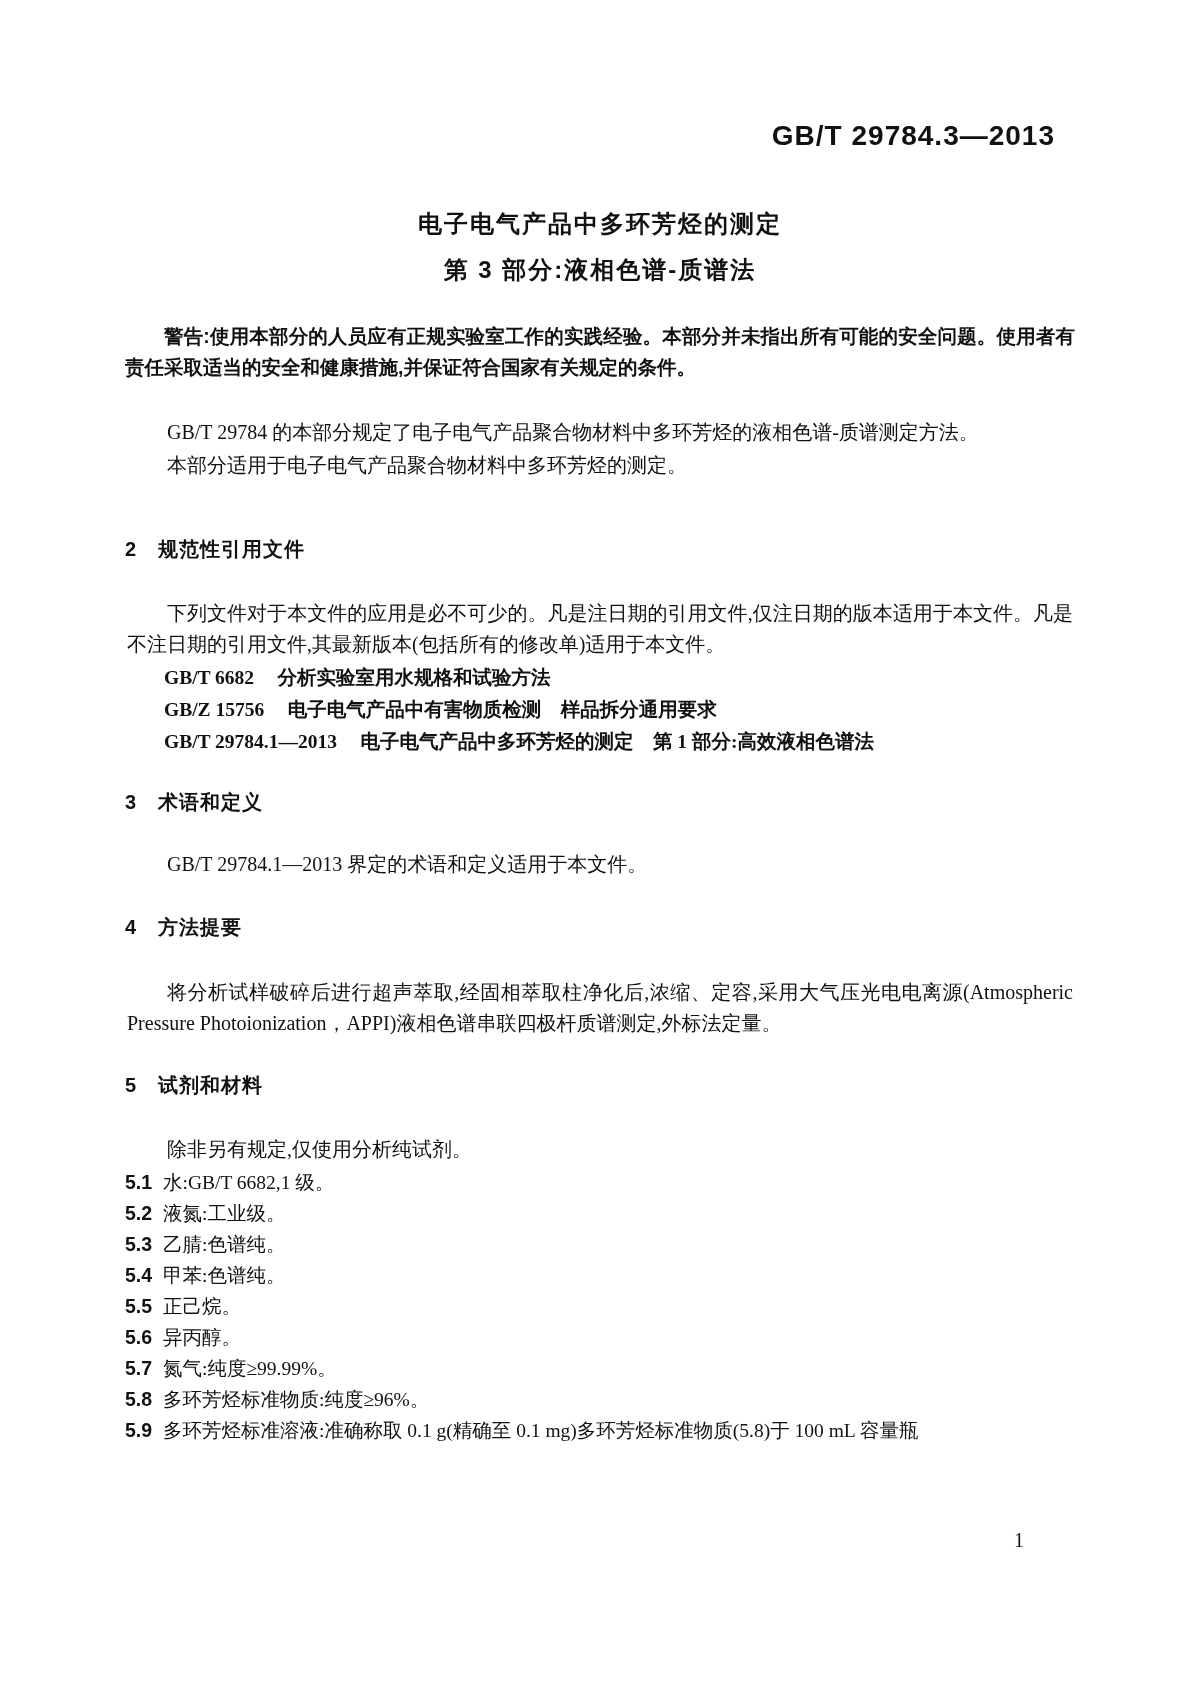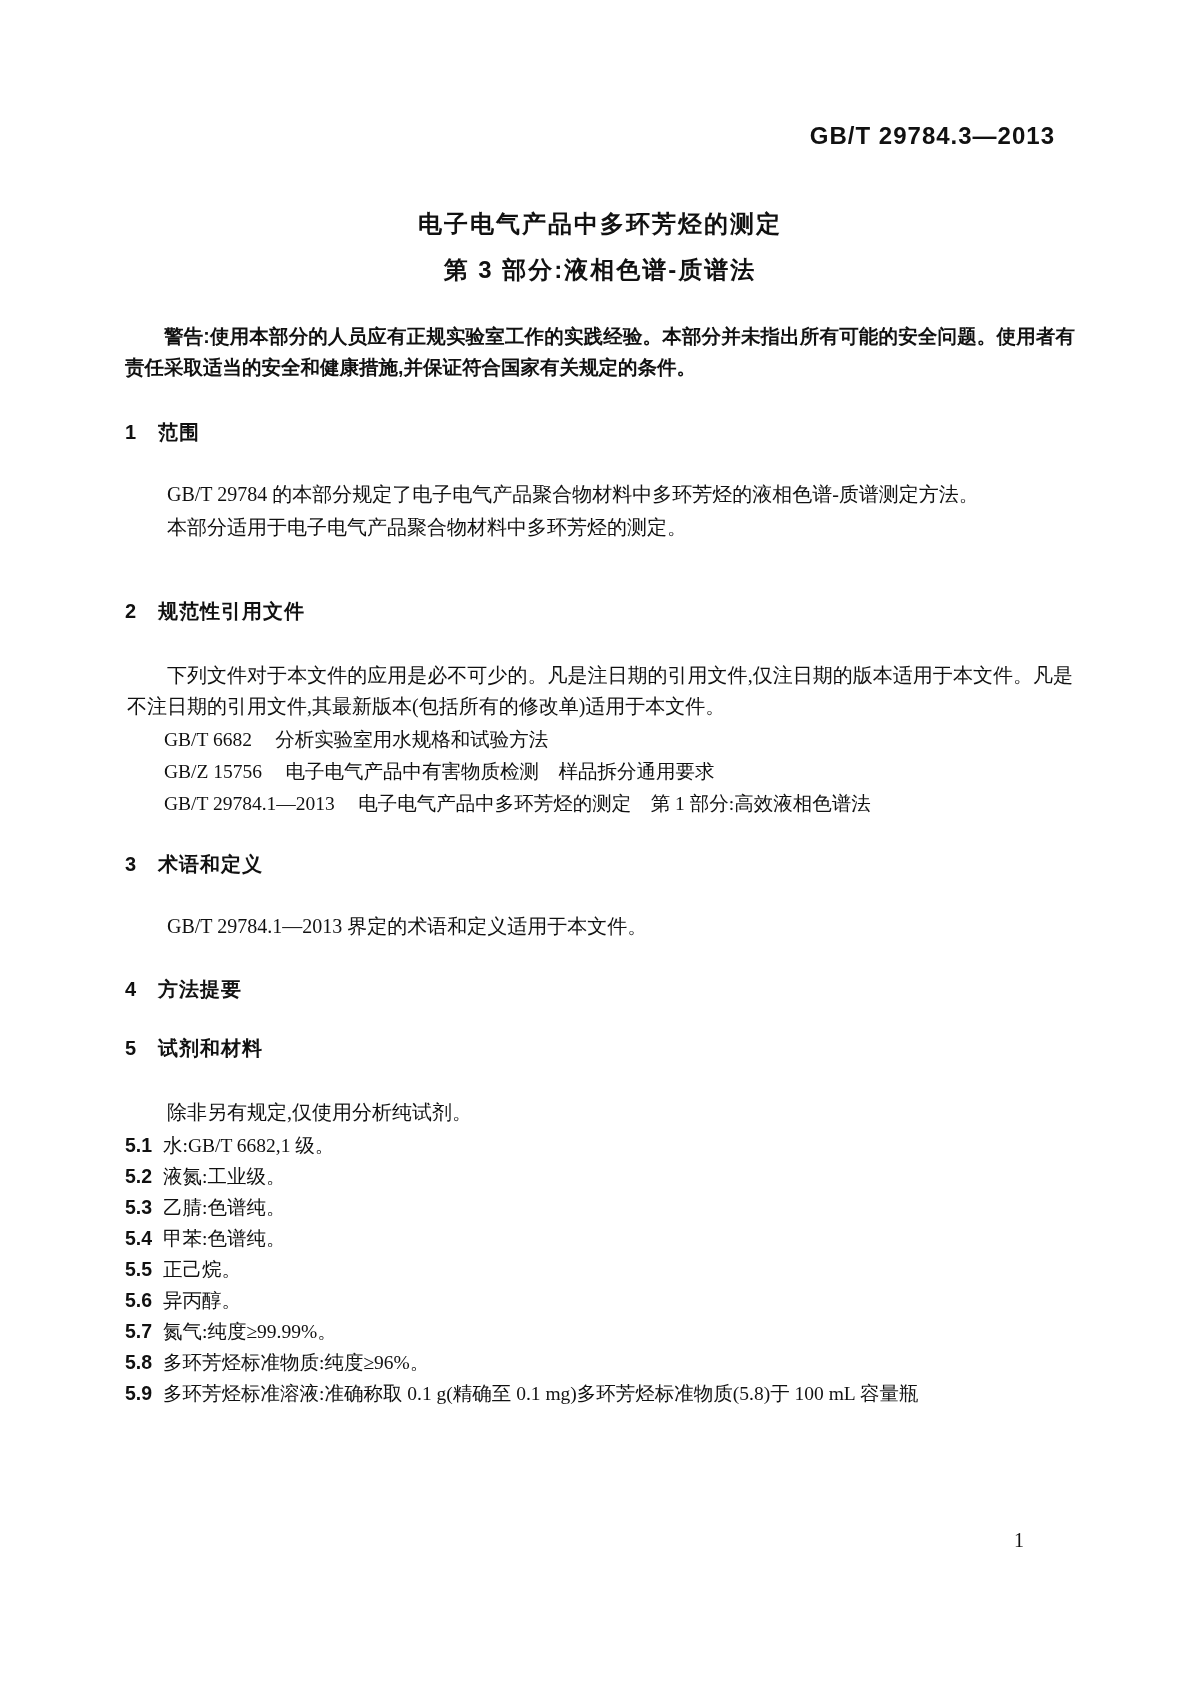--- a/index.html
+++ b/index.html
@@ -14,21 +14,21 @@
     padding: 124px 116px 0 125px;
     overflow: hidden;
     font-family: "Liberation Serif", serif;
   }
   
   .doc-header {
     text-align: right;
     padding-right: 20px;
     font-family: "Liberation Sans", sans-serif;
     font-weight: bold;
-    font-size: 24px;
+    font-size: 28px;
     line-height: 24px;
     letter-spacing: 1px;
   }
   
   .doc-title {
     margin: 53px 0 0 0;
     text-align: center;
     font-family: "Liberation Sans", sans-serif;
     font-weight: bold;
     font-size: 24px;
@@ -76,20 +76,21 @@
   #section-5 h2.sec-heading { margin-top: 33px; }
   #section-5 .paras { margin-top: 36px; }
   
   .ref-list { margin-top: 2px; }
   .ref-list p {
     margin: 0;
     font-size: 19.5px;
     line-height: 32px;
     text-indent: 2em;
     white-space: nowrap;
+    font-weight: bold;
   }
   .ref-title { margin-left: 1.2em; }
   
   .item-list { margin-top: 2px; }
   .item-list p {
     margin: 0;
     font-size: 19.5px;
     line-height: 31px;
     white-space: nowrap;
   }
@@ -116,23 +117,20 @@
   <div class="doc-header">GB/T 29784.3—2013</div>
 
   <div class="doc-title">
     <div>电子电气产品中多环芳烃的测定</div>
     <div>第 3 部分:液相色谱-质谱法</div>
   </div>
 
   <p class="warning">警告:使用本部分的人员应有正规实验室工作的实践经验。本部分并未指出所有可能的安全问题。使用者有责任采取适当的安全和健康措施,并保证符合国家有关规定的条件。</p>
 
   <section id="section-1">
-    <h2 class="sec-heading">
-      <span class="h-num">1</span><span>范围</span>
-    </h2>
     <div class="paras">
       <p>GB/T 29784 的本部分规定了电子电气产品聚合物材料中多环芳烃的液相色谱-质谱测定方法。</p>
       <p>本部分适用于电子电气产品聚合物材料中多环芳烃的测定。</p>
     </div>
   </section>
 
   <section id="section-2">
     <h2 class="sec-heading">
       <span class="h-num">2</span><span>规范性引用文件</span>
     </h2>
@@ -158,20 +156,23 @@
     </h2>
     <div class="paras">
       <p>GB/T 29784.1—2013 界定的术语和定义适用于本文件。</p>
     </div>
   </section>
 
   <section id="section-4">
     <h2 class="sec-heading">
       <span class="h-num">4</span><span>方法提要</span>
     </h2>
+    <div class="paras">
+      <p>将分析试样破碎后进行超声萃取,经固相萃取柱净化后,浓缩、定容,采用大气压光电电离源(Atmospheric Pressure Photoionization，APPI)液相色谱串联四极杆质谱测定,外标法定量。</p>
+    </div>
   </section>
 
   <section id="section-5">
     <h2 class="sec-heading">
       <span class="h-num">5</span><span>试剂和材料</span>
     </h2>
     <div class="paras">
       <p>除非另有规定,仅使用分析纯试剂。</p>
     </div>
     <div class="item-list">

